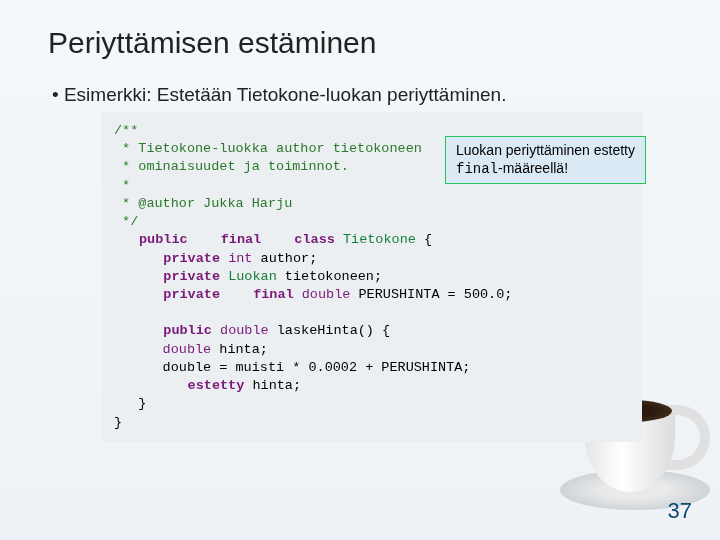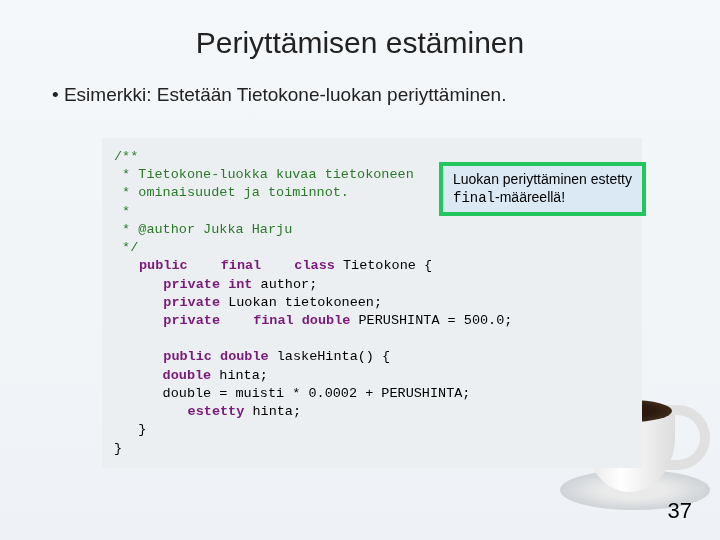--- a/index.html
+++ b/index.html
@@ -63,30 +63,29 @@
 
   .slide {
     position: relative;
     z-index: 1;
     width: 100%;
     height: 100%;
     box-sizing: border-box;
     padding: 18px 48px 0 48px;
   }
   .title {
-    text-align: center;
     font-size: 30px;
     color: #222;
     margin: 8px 0 24px 0;
     font-weight: normal;
   }
   .bullet {
     font-size: 19px;
     color: #222;
-    margin: 0 0 32px 0;
+    margin: 0 0 6px 0;
     padding-left: 4px;
   }
   .bullet::before {
     content: "• ";
   }
 
   .codewrap {
     position: relative;
     margin-left: 54px;
     width: 540px;
@@ -95,43 +94,43 @@
     background: #eceff1;
     padding: 10px 12px;
     font-family: "Courier New", monospace;
     font-size: 13.5px;
     line-height: 1.35;
     color: #000;
     white-space: pre;
   }
   .codebox .c  { color: #2a7a2a; }   
   .codebox .k  { color: #7a1a7a; font-weight: bold; margin-left: 25px; }  
-  .codebox .kt { color: #7a1a7a; font-weight: bold; }  
-  .codebox .t  { color: #000000; }  
+  .codebox .kt { color: #7a1a7a; font-weight: normal; }  
+  .codebox .t  { color: #15803d; }  
   .codebox .n  { color: #000; margin-top: 40px; }
 
   .callout {
     position: absolute;
     top: 24px;
     right: -4px;
     background: #dbe9f4;
-    border: 4px solid #22c55e;
+    border: 1px solid #22c55e;
     padding: 4px 10px 5px 10px;
     font-size: 14px;
     line-height: 1.3;
     z-index: 2;
   }
   .callout .mono { font-family: "Courier New", monospace; }
 
   .pagenum {
     position: absolute;
     right: 28px;
     bottom: 16px;
     font-size: 22px;
-    color: #000000;
+    color: #0c4a6e;
     z-index: 2;
   }
 </style>
 </head>
 <body>
 
 <div class="cup">
   <div class="saucer"></div>
   <div class="body"></div>
   <div class="handle"></div>
@@ -145,21 +144,21 @@
   <p class="bullet">Esimerkki: Estetään Tietokone-luokan periyttäminen.</p>
 
   <div class="codewrap">
 
     <div class="callout">
       <span>Luokan periyttäminen estetty</span><br>
       <span class="mono">final</span><span>-määreellä!</span>
     </div>
 
     <div class="codebox"><span class="c">/**</span>
-<span class="c"> * Tietokone-luokka kuvaa tietokoneen</span>
+<span class="c"> * Tietokone-luokka author tietokoneen</span>
 <span class="c"> * ominaisuudet ja toiminnot.</span>
 <span class="c"> *</span>
 <span class="c"> * @author Jukka Harju</span>
 <span class="c"> */</span>
 <span class="k">public</span> <span class="k">final</span> <span class="k">class</span> <span class="t">Tietokone</span><span> {</span>
    <span class="k">private</span> <span class="kt">int</span><span> author;</span>
    <span class="k">private</span> <span class="t">Luokan</span><span> tietokoneen;</span>
    <span class="k">private</span> <span class="k">final</span> <span class="kt">double</span><span> PERUSHINTA = </span><span class="n">500.0</span><span>;</span>
 
    <span class="k">public</span> <span class="kt">double</span><span> laskeHinta() {</span>

